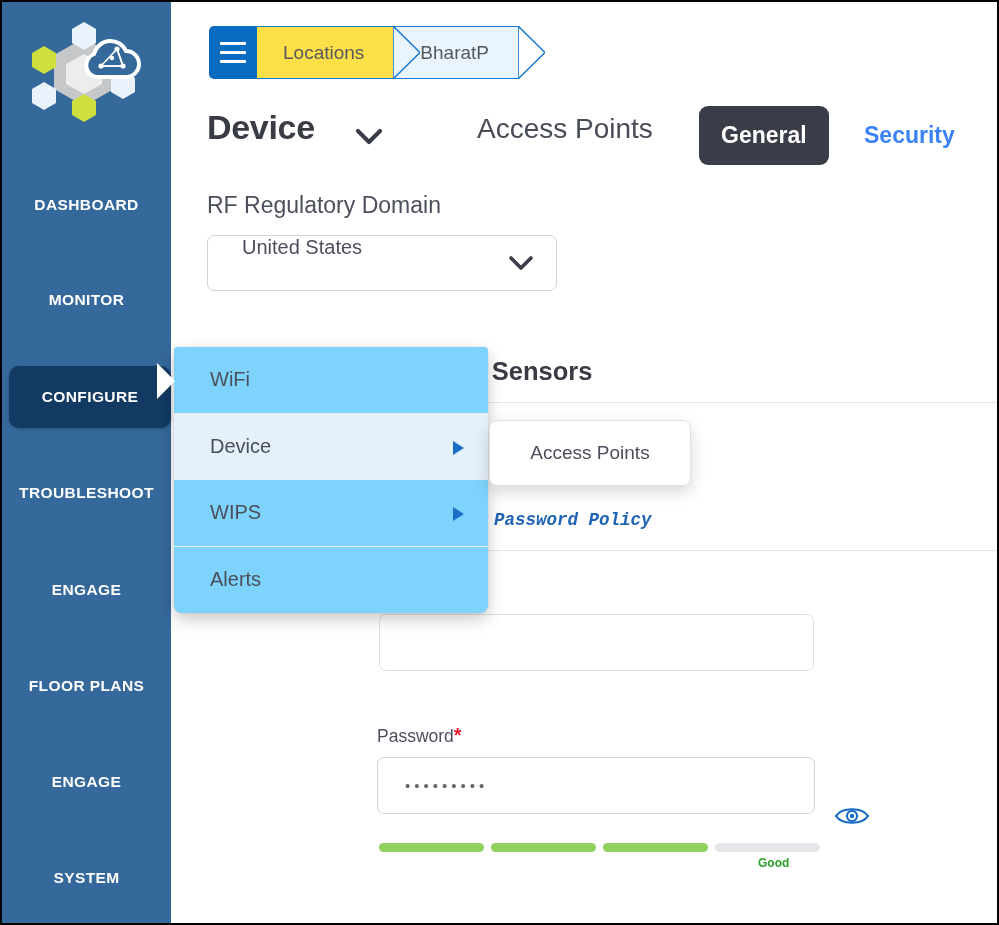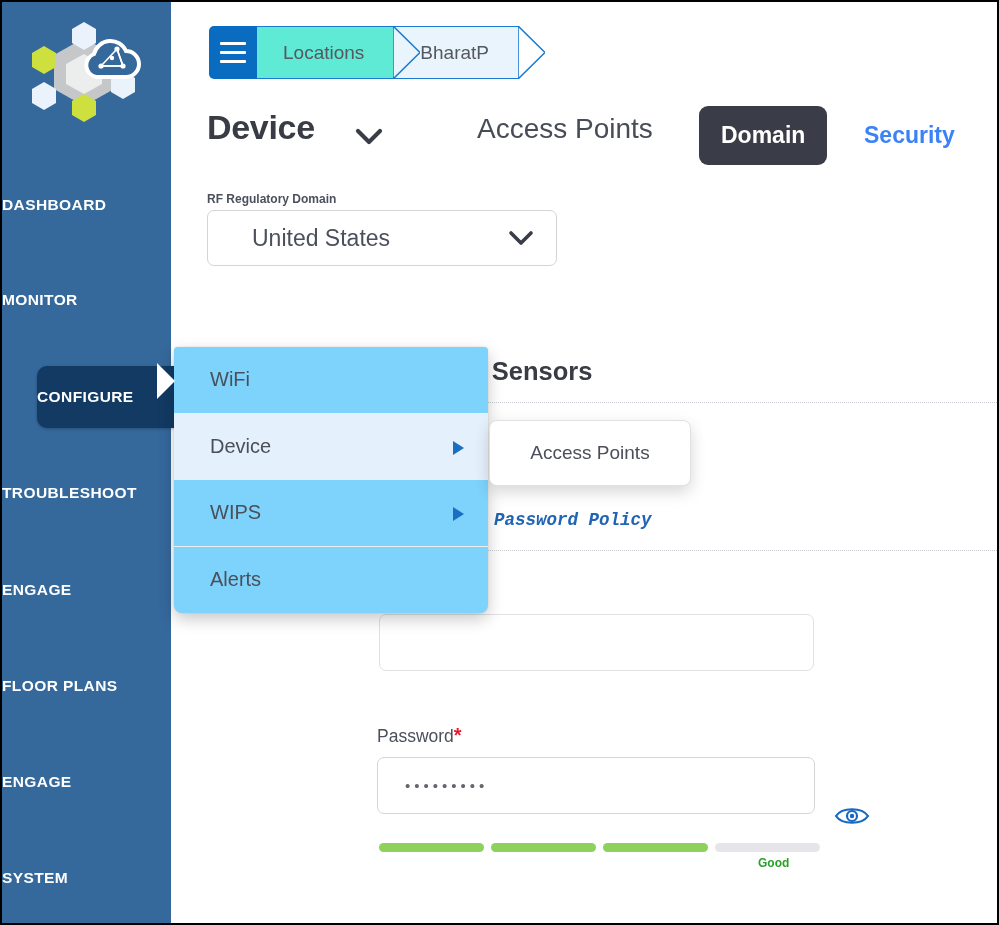--- a/index.html
+++ b/index.html
@@ -25,34 +25,33 @@
     z-index: 5;
   }
   #logo {
     position: absolute; left: 20px; top: 14px;
     width: 130px; height: 108px;
   }
   .nav-item {
     position: absolute;
     left: 0; width: 169px;
     height: 62px;
-    display: flex; align-items: center; 
+    display: flex; align-items: center; justify-content: center;
     color: #ffffff;
     font-size: 15.5px;
     font-weight: bold;
     letter-spacing: 0.4px;
     white-space: nowrap;
   }
   .nav-item.active {
     background: #123a63;
     border-radius: 10px;
     width: 162px;
     left: 7px;
     box-shadow: 0 1px 3px rgba(0,0,0,0.25);
-    margin-left: 28px;
   }
   .nav-pointer {
     position: absolute;
     left: 155px; top: 361px;
     width: 0; height: 0;
     border-top: 18px solid transparent;
     border-bottom: 18px solid transparent;
     border-left: 18px solid #ffffff;
     z-index: 22;
   }
@@ -85,21 +84,21 @@
     background: #ffffff; border-radius: 1px;
   }
   .bc-crumb {
     position: relative;
     display: flex; align-items: center;
     padding: 0 30px 0 26px;
     font-size: 19px;
     color: #55585e;
     border-top: 1.5px solid #1a7ad1;
     border-bottom: 1.5px solid #1a7ad1;
-    background: #5eead4;
+    background: #fde047;
     white-space: nowrap;
   }
   .bc-crumb.alt { background: #eaf4fd; }
   .bc-arrow {
     position: absolute; right: -26px; top: -1.5px;
     width: 27px; height: 53px;
     overflow: hidden;
     z-index: 2;
   }
   .bc-arrow svg { display: block; }
@@ -134,34 +133,33 @@
   }
   .tab.active {
     background: #3a3d47;
     color: #ffffff;
     border-radius: 9px;
   }
 
   
   #form-area { position: absolute; left: 36px; top: 190px; width: 790px; }
   .field-label {
-    font-size: 12px; color: #4c505c;
-    margin-bottom: 4px;
-    font-weight: bold;
+    font-size: 23px; color: #4c505c;
+    margin-bottom: 16px;
   }
   .req { color: #e8192c; font-size: 20px; font-weight: bold; }
   .select-box, .text-box {
     position: relative;
     width: 350px; height: 56px;
     border: 1.4px solid #d2d4d8;
     border-radius: 7px;
     background: #ffffff;
-    display: flex; align-items: center;
-    padding: 0 16px 0 44px;
-    font-size: 23px;
+    display: flex; 
+    padding: 0 16px 0 34px;
+    font-size: 20px;
     color: #4c505c;
   }
   .select-chevron { position: absolute; right: 22px; top: 19px; }
 
   #section-heading {
     position: absolute; left: 36px; top: 355px;
     font-size: 25.5px; font-weight: bold;
     color: #393b45;
     white-space: nowrap;
   }
@@ -344,21 +342,21 @@
     </div>
 
     <div id="title-row">
       <div id="page-title">Device</div>
       <svg id="title-chevron" width="28" height="18" viewBox="0 0 28 18">
         <path d="M3,3 L14,14 L25,3" stroke="#3a3d47" stroke-width="4.2" fill="none" stroke-linecap="round" stroke-linejoin="round"></path>
       </svg>
       <div id="subtitle">Access Points</div>
 
       <div class="tab active" style="left:492px">
-        <span>Domain</span>
+        <span>General</span>
       </div>
       <div class="tab" style="left:635px">
         <span>Security</span>
       </div>
       <div class="tab" style="left:780px">
         
       </div>
     </div>
 
     <div id="form-area">

